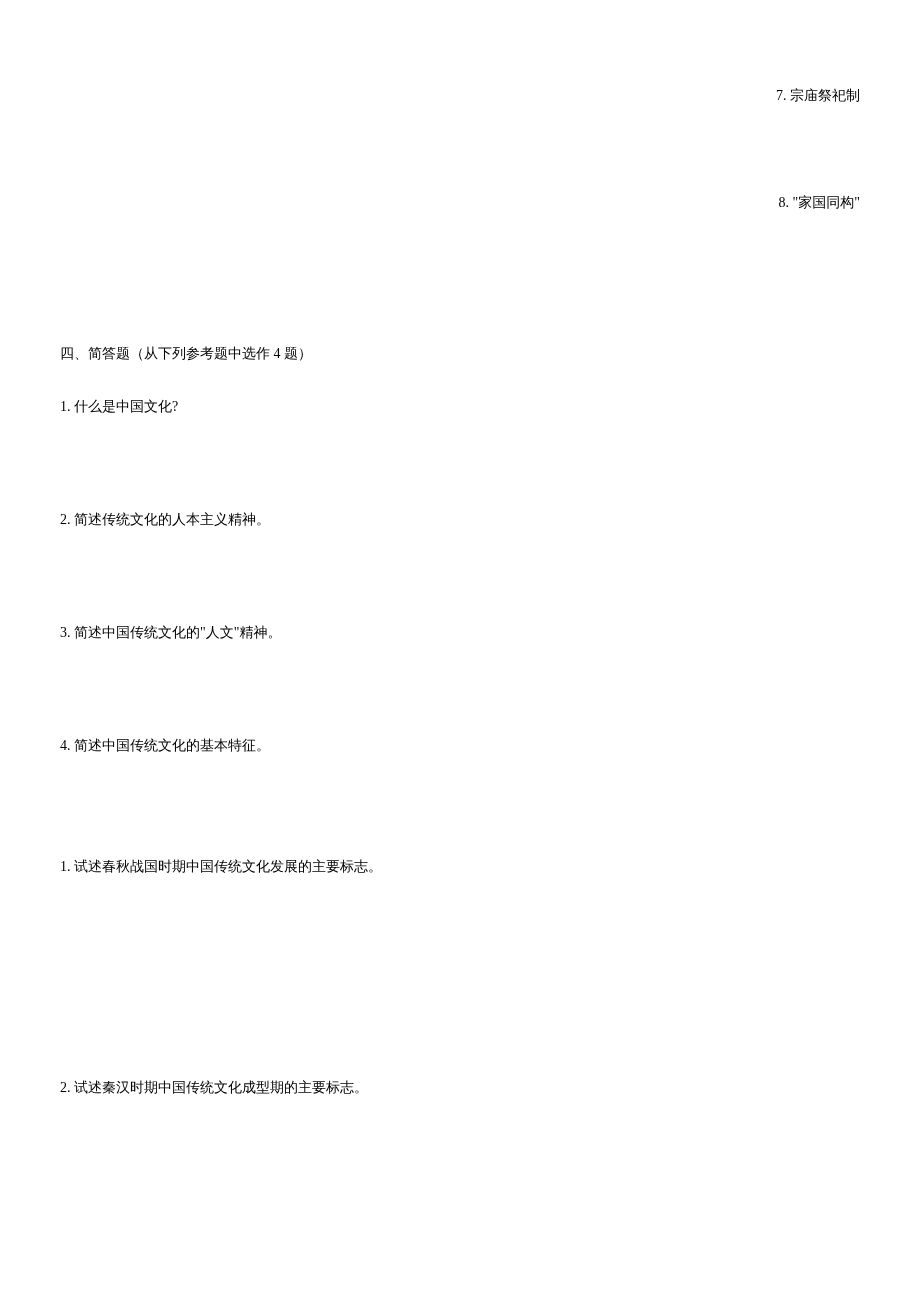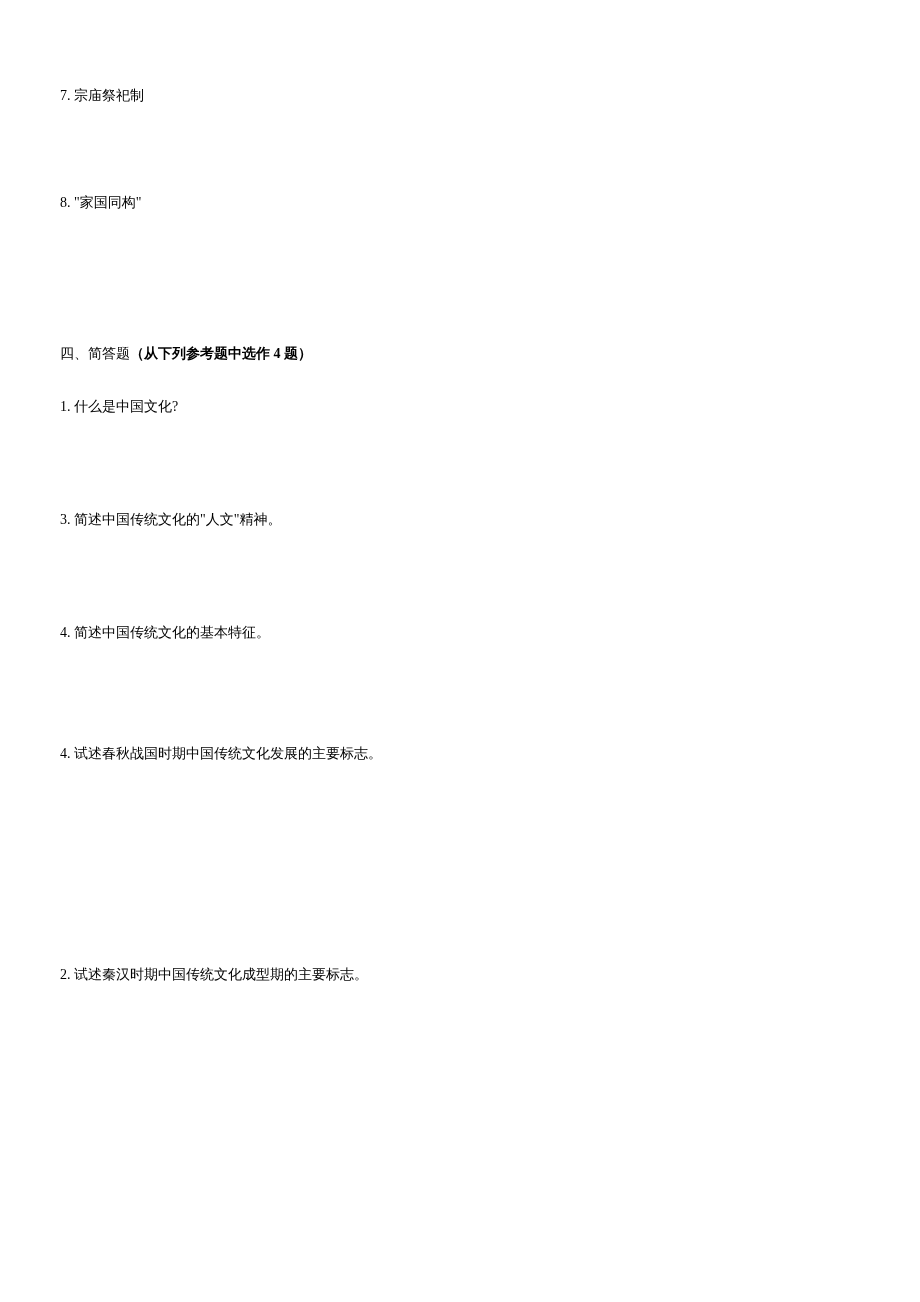--- a/index.html
+++ b/index.html
@@ -12,35 +12,36 @@
       min-height: 1302px;
       background: #ffffff;
       font-family: "SimSun", "宋体", serif;
       font-size: 14px;
       color: #000000;
       padding: 85px 60px 60px 60px;
       line-height: 1.5;
     }
     .item {
       margin-bottom: 18px;
+      text-align: right;
     }
     .item-7 {
       margin-bottom: 86px;
     }
     .item-8 {
       margin-bottom: 130px;
     }
     .section-header {
       margin-bottom: 2px;
     }
     .section-title {
       font-weight: normal;
     }
     .section-note {
-      font-weight: bold;
+      font-weight: normal;
     }
     .q-block {
       margin-bottom: 18px;
     }
     .q-block-sa {
       margin-bottom: 92px;
       margin-top: 32px;
     }
     .q-block-sa:last-of-type {
       margin-bottom: 0;
@@ -59,20 +60,21 @@
 <body>
 
 <div class="item item-7">7. 宗庙祭祀制</div>
 <div class="item item-8">8. "家国同构"</div>
 
 <div class="section-sa">
   <div class="section-header">
     <span class="section-title">四、简答题</span><span class="section-note">（从下列参考题中选作 4 题）</span>
   </div>
   <div class="q-block q-block-sa">1. 什么是中国文化?</div>
+  <div class="q-block q-block-sa">2. 简述传统文化的人本主义精神。</div>
   <div class="q-block q-block-sa">3. 简述中国传统文化的"人文"精神。</div>
   <div class="q-block">4. 简述中国传统文化的基本特征。</div>
 </div>
 
 <div>
-  <div class="q-block q-block-essay-1">4. 试述春秋战国时期中国传统文化发展的主要标志。</div>
+  <div class="q-block q-block-essay-1">1. 试述春秋战国时期中国传统文化发展的主要标志。</div>
   <div class="q-block q-block-essay-2">2. 试述秦汉时期中国传统文化成型期的主要标志。</div>
 </div>
 
 </body></html>

